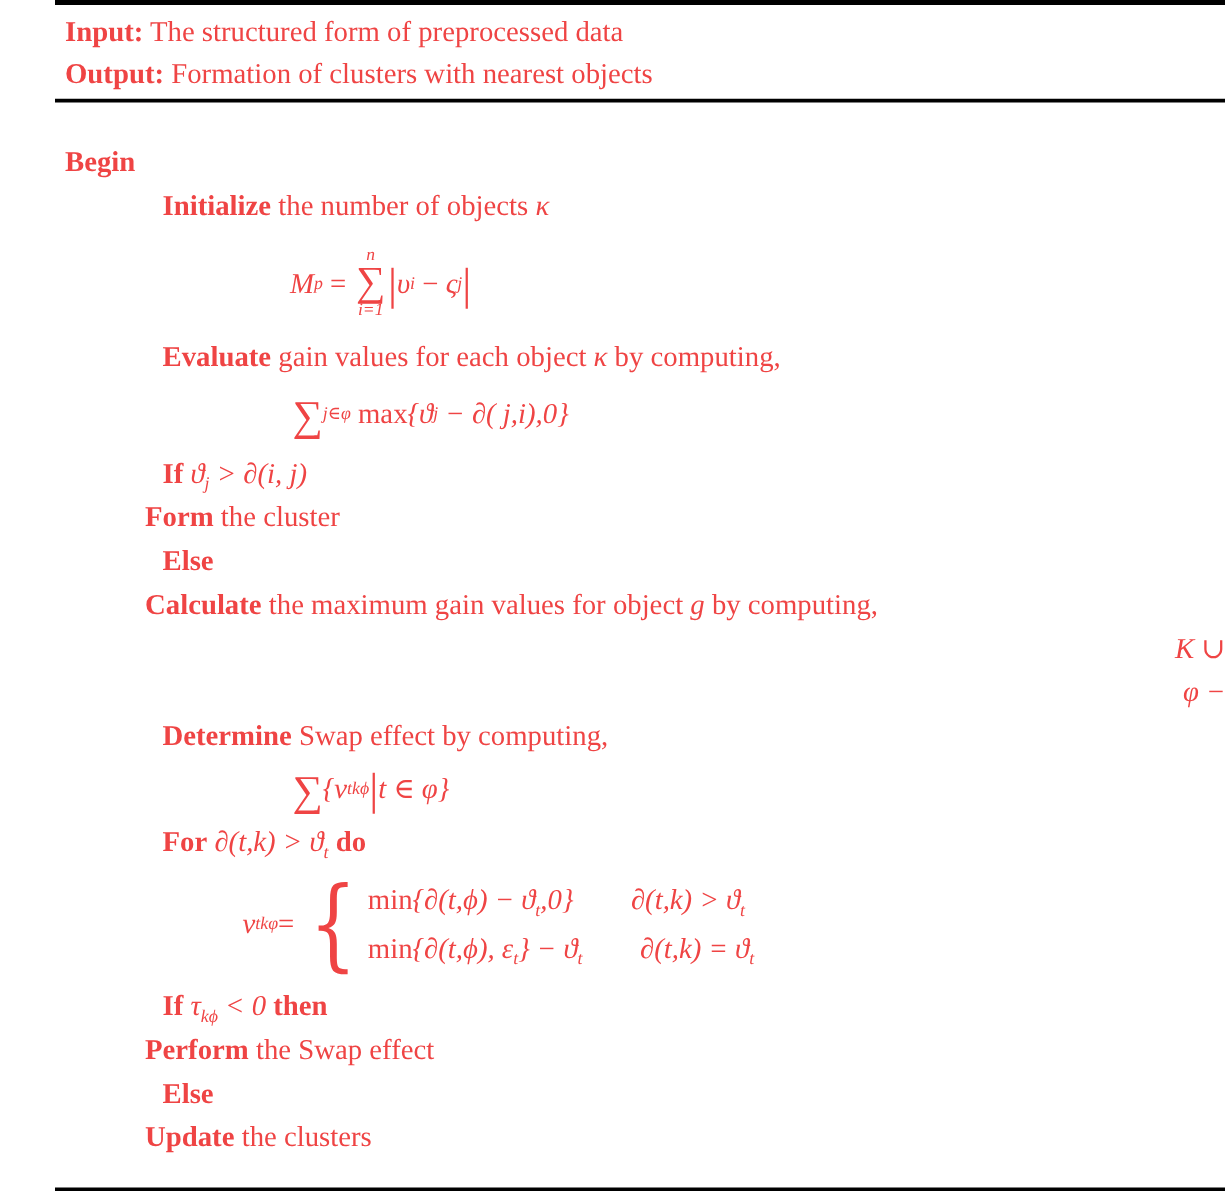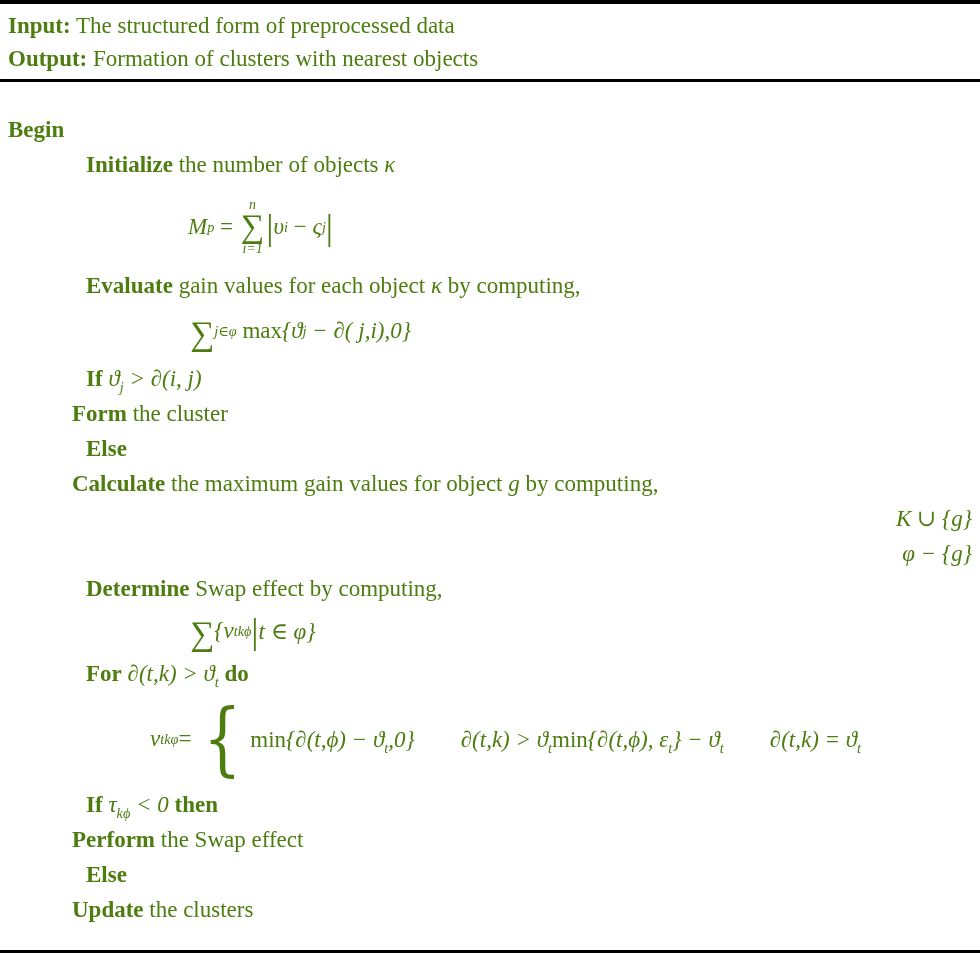--- a/index.html
+++ b/index.html
@@ -1,17 +1,17 @@
 <!DOCTYPE html>
 <html><head>
 <meta charset="utf-8">
 <style>
   html,body{margin:0;padding:0;background:#ffffff;}
-  .page{width:980px;height:953px;box-sizing:border-box;background:#fff;color:#4d7c0f;
-        font-family:"Liberation Serif","DejaVu Serif",serif;font-size:23px;overflow:hidden;}
+  .page{width:980px;height:953px;box-sizing:border-box;background:#fff;color:#ef4444;
+        font-family:"Liberation Serif","DejaVu Serif",serif;font-size:23px;overflow:hidden;padding-left:44px;}
   .algo{width:980px;height:953px;box-sizing:border-box;border-top:4px solid #000;border-bottom:3px solid #000;}
   .hdr{border-bottom:3px solid #000;padding:5px 8px 4px 8px;}
   .hdr-line{line-height:33px;white-space:pre;}
   .body{padding:3px 8px 0 8px;}
   b{font-weight:bold;}
   .line{line-height:35px;white-space:pre;}
   .lvl0{margin-left:0;margin-top:27px;}
   .lvl1{margin-left:78px;}
   .lvl2{margin-left:64px;}
   .m{font-style:italic;}
@@ -24,21 +24,21 @@
   .sumcol .sig{font-size:33px;font-style:normal;line-height:0.9;}
   .tallbar{font-size:36px;font-style:normal;vertical-align:-7px;font-weight:400;}
   .eq-gain{margin:2px 0 4px 182px;height:52px;display:flex;align-items:center;}
   .bigsig{font-size:34px;font-style:normal;position:relative;top:3px;}
   .fn{font-style:normal;}
   .eq-set{margin-left:210px;line-height:35px;text-align:right;}
   .eq-swap{margin:2px 0 2px 182px;height:46px;display:flex;align-items:center;}
   .eq-cases{margin:6px 0 6px 142px;height:84px;display:flex;align-items:center;}
   .brace{font-size:80px;font-weight:200;font-style:normal;line-height:0;margin:0 2px 0 6px;
          font-family:"DejaVu Serif",serif;display:inline-block;transform:scaleX(0.75);}
-  .case-rows{display:inline-flex;flex-direction:row;font-style:italic;}
+  .case-rows{display:inline-flex;flex-direction:column;font-style:italic;}
   .case-row{line-height:39px;white-space:pre;display:flex;}
   .case-cond{margin-left:46px;}
 </style>
 </head>
 <body>
 
 <div class="page">
   <div class="algo">
 
     <div class="hdr">

